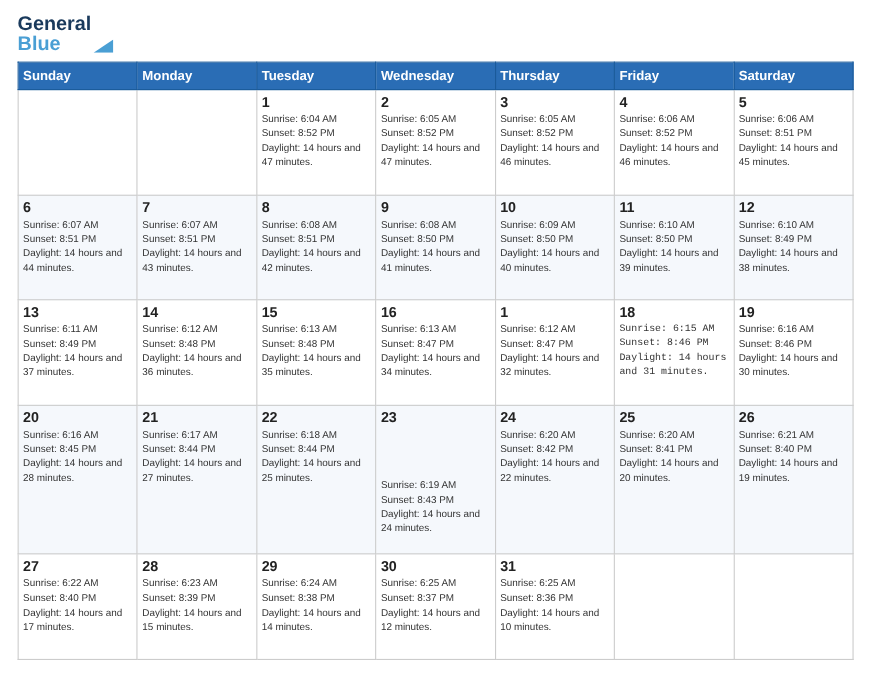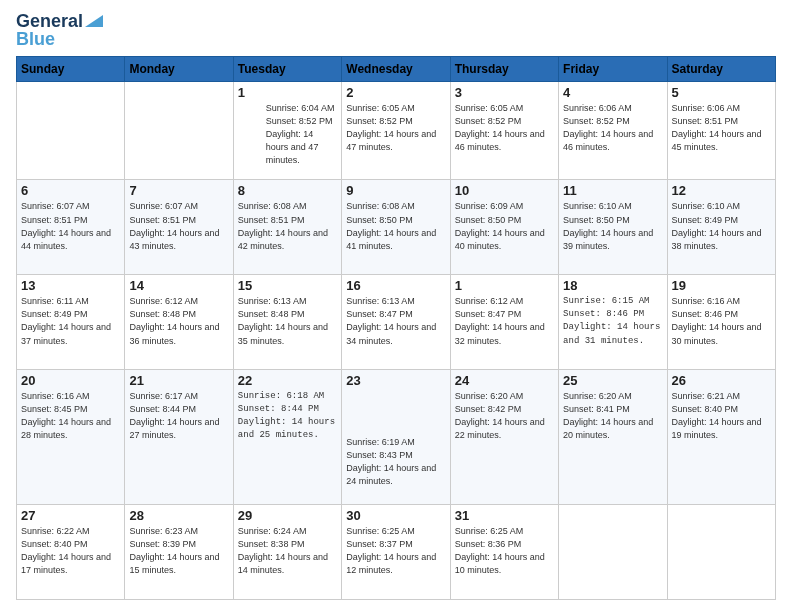--- a/index.html
+++ b/index.html
@@ -59,21 +59,21 @@
     }
     .calendar {
       border: 1px solid #ccc;
       border-collapse: collapse;
       width: 100%;
       flex: 1;
       table-layout: fixed;
     }
     .calendar th {
       background: #2a6db5;
-      color: #000000;
+      color: #ffffff;
       font-size: 12px;
       font-weight: bold;
       padding: 5px 4px;
       border: 1px solid #1a5a9a;
       text-align: left;
     }
     .calendar td {
       border: 1px solid #ccc;
       vertical-align: top;
       padding: 3px 4px;
@@ -105,21 +105,21 @@
     .calendar thead tr th {
       background: #2a6db5;
     }
   </style>
 </head>
 <body>
 
 <div class="page">
   <div class="header">
     <div class="logo">
-      <div style="display:flex;align-items:center;">
+      <div style="display:flex;align-items:flex-end;">
         <span class="logo-text">General<br><span>Blue</span></span>
         <svg class="logo-shape" viewBox="0 0 30 20" style="margin-left:2px;margin-top:-18px;">
           <polygon points="0,20 30,20 30,0" fill="#4a9fd4"></polygon>
         </svg>
       </div>
     </div>
     <div class="title-area">
       <div class="main-title"></div>
       <div class="subtitle"></div>
     </div>
@@ -136,21 +136,21 @@
           <th>Friday</th>
           <th>Saturday</th>
         </tr>
     </thead>
     <tbody id="calendar-body">
     <tr>
           <td class="empty"></td>
           <td class="empty"></td>
           <td>
             <span class="day-num">1</span>
-            <div class="day-info" style="white-space: pre-line; margin-left: 28px;">Sunrise: 6:04 AM
+            <div class="day-info" style="white-space: pre-line;">Sunrise: 6:04 AM
 Sunset: 8:52 PM
 Daylight: 14 hours and 47 minutes.</div>
           </td>
           <td>
             <span class="day-num">2</span>
             <div class="day-info" style="white-space: pre-line;">Sunrise: 6:05 AM
 Sunset: 8:52 PM
 Daylight: 14 hours and 47 minutes.</div>
           </td>
           <td>
@@ -268,21 +268,21 @@
 Daylight: 14 hours and 28 minutes.</div>
           </td>
           <td>
             <span class="day-num">21</span>
             <div class="day-info" style="white-space: pre-line;">Sunrise: 6:17 AM
 Sunset: 8:44 PM
 Daylight: 14 hours and 27 minutes.</div>
           </td>
           <td>
             <span class="day-num">22</span>
-            <div class="day-info" style="white-space: pre-line; font-family: Liberation Mono, monospace;">Sunrise: 6:18 AM
+            <div class="day-info" style="white-space: pre-line;">Sunrise: 6:18 AM
 Sunset: 8:44 PM
 Daylight: 14 hours and 25 minutes.</div>
           </td>
           <td>
             <span class="day-num">23</span>
             <div class="day-info" style="white-space: pre-line; margin-top: 48px;">Sunrise: 6:19 AM
 Sunset: 8:43 PM
 Daylight: 14 hours and 24 minutes.</div>
           </td>
           <td>

